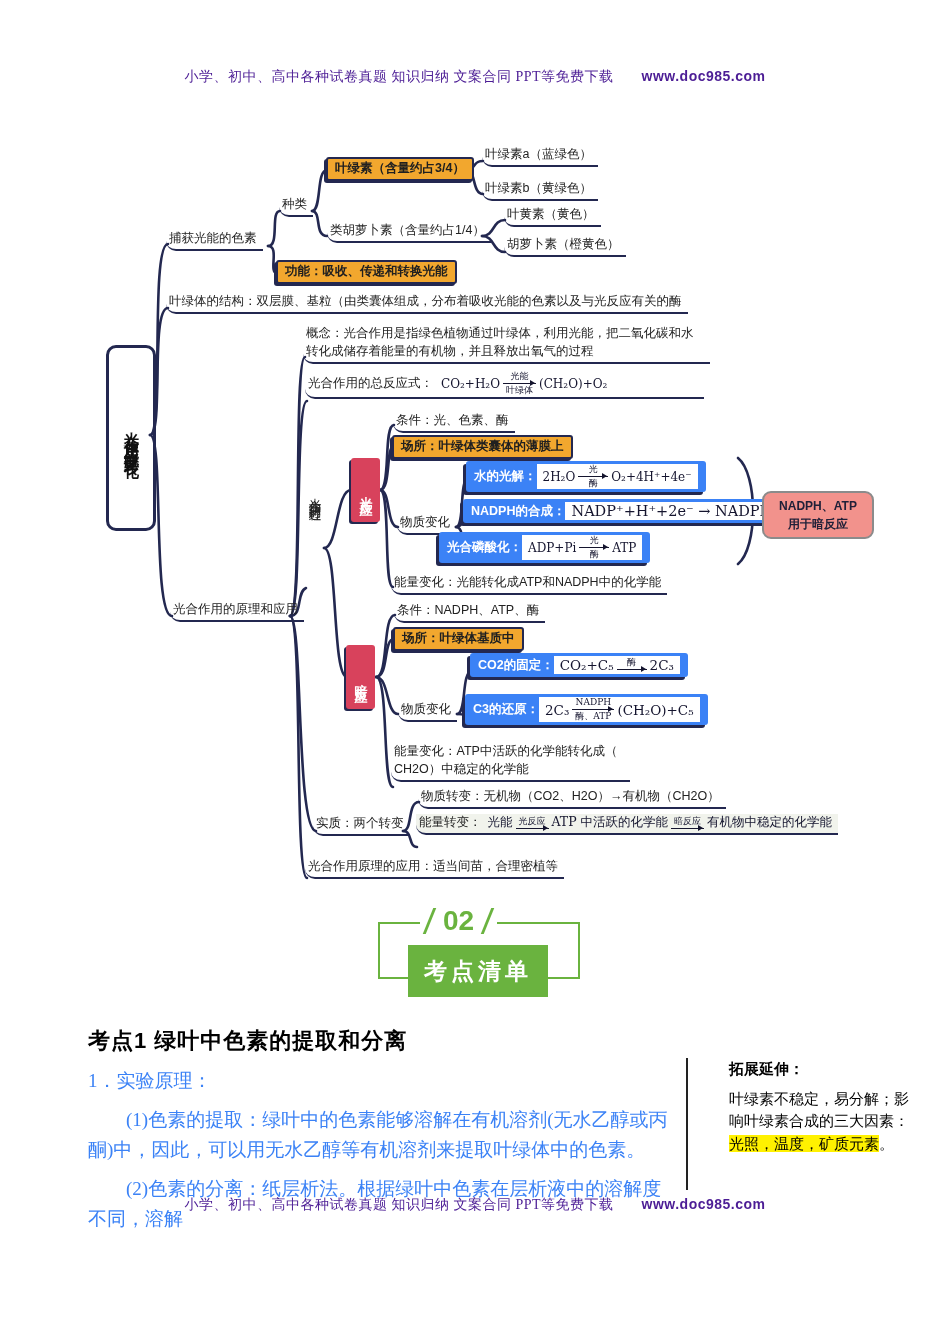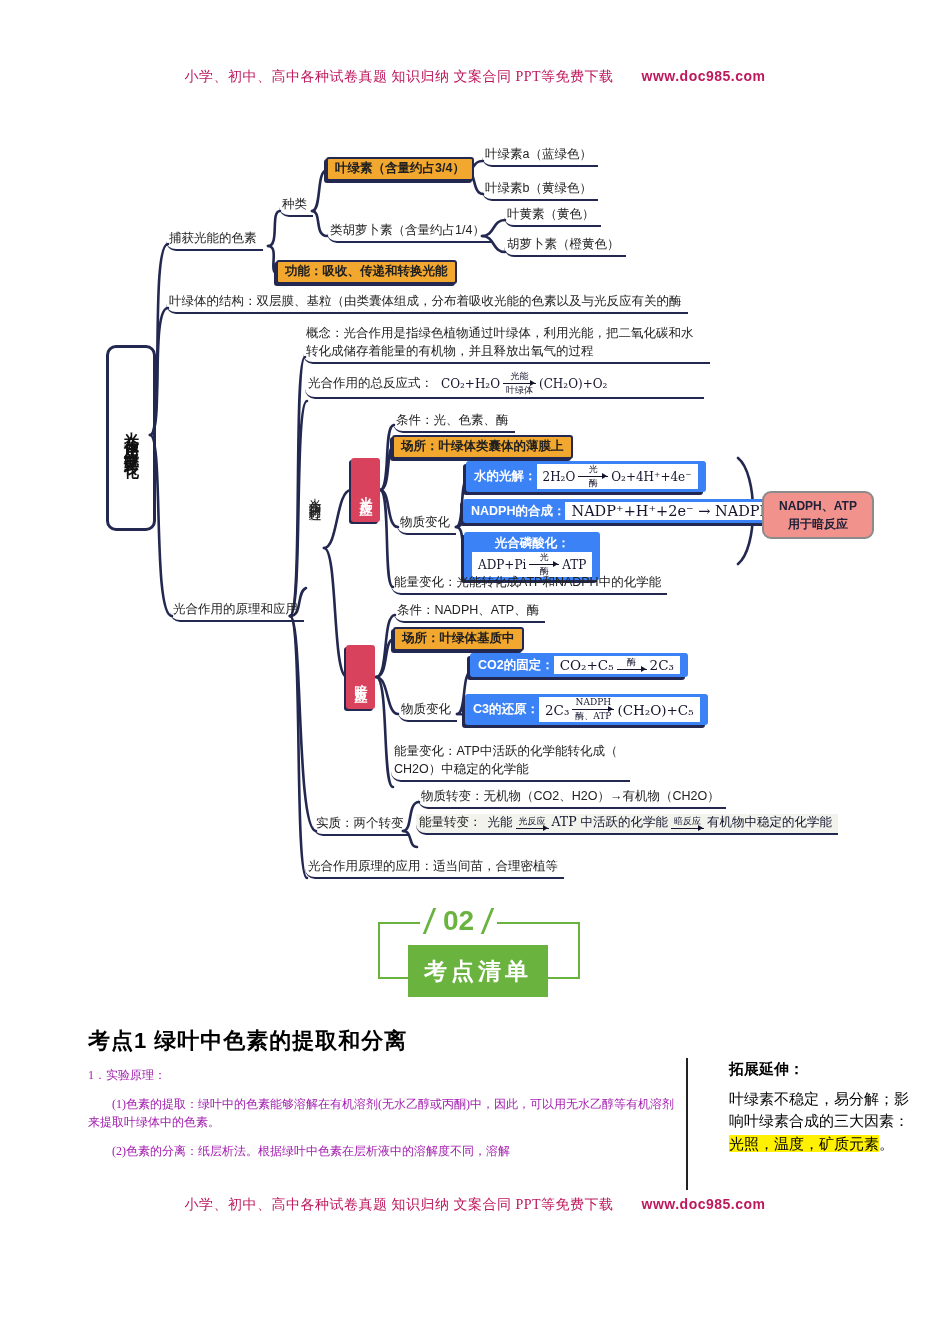--- a/index.html
+++ b/index.html
@@ -1,20 +1,20 @@
 <!DOCTYPE html>
 <html><head>
 <meta charset="utf-8">
 <style>
   html,body{margin:0;padding:0;background:#fff;}
   .page{position:relative;width:950px;height:1344px;margin:0 auto;background:#fff;
         font-family:"Liberation Sans",sans-serif;color:#1b1b1b;overflow:hidden;}
   
   .pgline{position:absolute;width:100%;text-align:center;font-family:"Liberation Serif",serif;
-          font-size:14px;color:#be185d;letter-spacing:.5px;}
+          font-size:14px;color:#4c1d95;letter-spacing:.5px;}
   .pgline .url{margin-left:28px;font-family:"Liberation Sans",sans-serif;font-weight:bold;}
   
   .mm{position:absolute;font-size:12.5px;color:#222;white-space:nowrap;}
   .ul{border-bottom:2.5px solid #232850;border-bottom-left-radius:10px;padding:0 6px 2px 3px;}
   .wrapnode{white-space:normal;line-height:1.45;}
   .orange{background:#F2A72E;border:2px solid #232850;border-radius:3px;padding:1px 7px 2px;
           font-weight:bold;color:#202020;box-shadow:-2px 2px 0 #232850;}
   .redbox{background:#3b82f6;border-radius:3px;padding:3px 8px;display:flex;align-items:center;
           box-shadow:-3px 3px 0 #232850;}
   .redbox .rlabel{color:#fff;font-weight:bold;font-size:12.5px;}
@@ -40,21 +40,21 @@
   .fx .b{font-size:9px;padding:2px 3px 0;}
   
   .badge-rect{position:absolute;border:2px solid #6AB33F;}
   .badge-num{position:absolute;background:#fff;display:flex;align-items:center;gap:12px;
              color:#6AB33F;font-weight:bold;font-size:28px;padding:0 8px;}
   .slash{width:3px;height:26px;background:#6AB33F;transform:skewX(-22deg);}
   .badge-title{position:absolute;background:#6AB33F;color:#fff;font-weight:bold;font-size:23px;
                display:flex;align-items:center;justify-content:center;letter-spacing:4px;}
   
   .kd-head{position:absolute;font-size:22px;font-weight:bold;color:#000;letter-spacing:1px;}
-  .bodytext{position:absolute;font-family:"Liberation Serif",serif;font-size:12px;color:#a21caf;
+  .bodytext{position:absolute;font-family:"Liberation Serif",serif;font-size:19px;color:#3b82f6;
             line-height:1.55;}
   .bodytext p{margin:0 0 10px;}
   .indent{text-indent:2em;}
   
   .sidebar{position:absolute;border-left:2px solid #222;padding-left:12px;font-size:15px;
            line-height:1.48;color:#000;width:182px;}
   .sidebar .sb-head{font-weight:bold;margin-bottom:8px;}
   .mark{background:#FFF100;}
 </style>
 </head>
@@ -155,21 +155,21 @@
       </span>
       <span>O₂+4H⁺+4e⁻</span>
     </span>
   </div>
 
   <div class="mm redbox" style="left:463px;top:499px;">
     <span class="rlabel">NADPH的合成：</span>
     <span class="whitebox" style="font-size:14.5px;">NADP⁺+H⁺+2e⁻ → NADPH</span>
   </div>
 
-  <div class="mm redbox" style="left:464px;top:532px;flex-direction:column;">
+  <div class="mm redbox" style="left:439px;top:532px;">
     <span class="rlabel">光合磷酸化：</span>
     <span class="whitebox rxn">
       <span>ADP+Pi</span>
       <span class="fx">
         <span class="t">光</span>
         <span class="a"></span>
         <span class="b">酶</span>
       </span>
       <span>ATP</span>
     </span>

